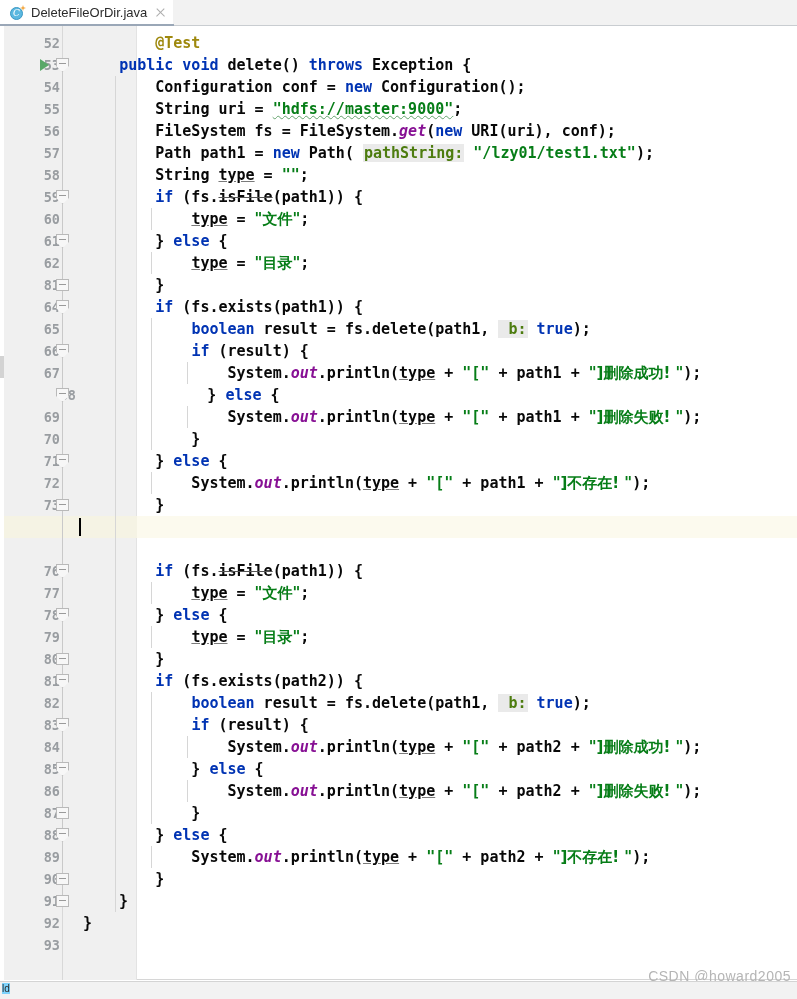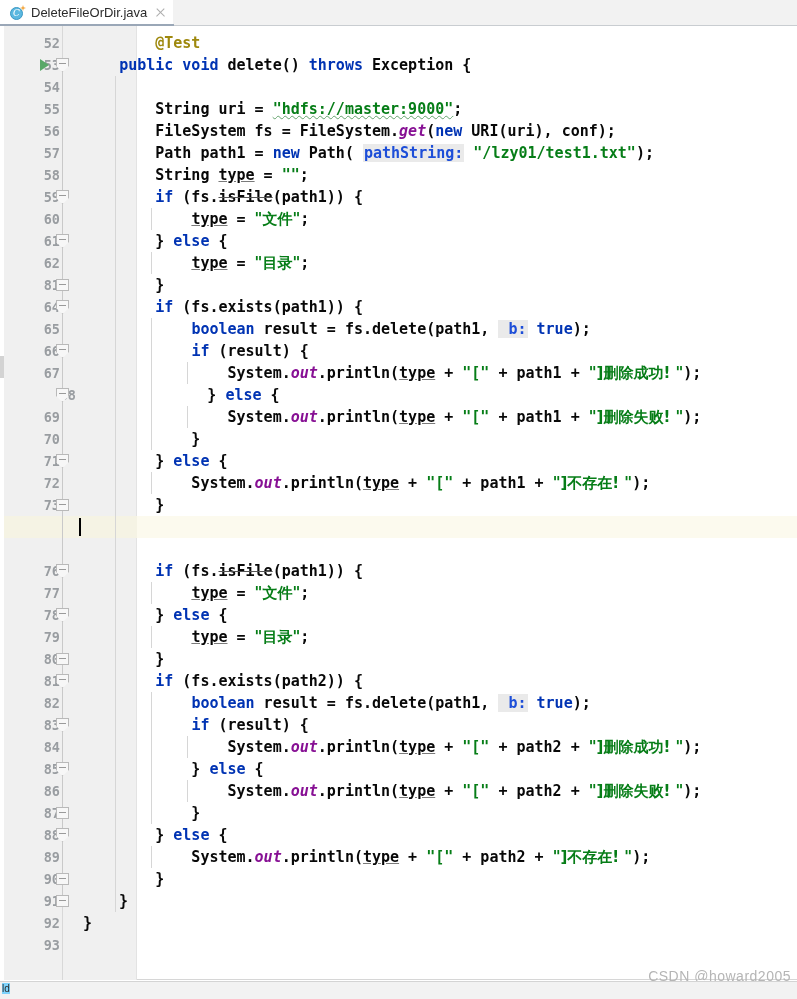--- a/index.html
+++ b/index.html
@@ -210,21 +210,21 @@
   
   .kw   { color: #0033b3; }               
   .ann  { color: #9e880d; }               
   .str  { color: #067d17; }               
   .stat { color: #871094; font-style: italic; }               
   .plain{ color: #080808; }
   .u    { text-decoration: underline; text-decoration-color: #7a7a7a; }
   .strike { text-decoration: line-through; text-decoration-color: #555; margin-top: 28px; }
   .hintbg {
     background: #eaeaea;
-    color: #1d4ed8;
+    color: #4d7c0f;
     border-radius: 0;
     padding: 0 1px;
   }
   .squiggle {
     text-decoration: underline;
     text-decoration-style: wavy;
     text-decoration-color: #64a36d;
     text-decoration-thickness: 1px;
   }
   .cjk { font-family: "DejaVu Sans", sans-serif; }
@@ -278,21 +278,21 @@
     <div class="edge-mark"></div>
   </div>
   <div class="gutter"></div>
   <div class="gutter-fold-col"></div>
   <div class="gutter-sep"></div>
   <div class="cur-line-hl" style="top: 490px;"></div>
     <div class="cur-line-hl-gutter" style="top: 490px;"></div>
     <div class="lines" id="lines">
       <div class="row" style="top: 6px;"><span class="lnum">52</span><span class="code"><span class="plain">        </span><span class="ann">@Test</span></span></div>
       <div class="row" style="top: 28px;"><span class="lnum">53</span><span class="code"><span class="plain">    </span><span class="kw">public</span><span class="plain"> </span><span class="kw">void</span><span class="plain"> delete() </span><span class="kw">throws</span><span class="plain"> Exception {</span></span></div>
-      <div class="row" style="top: 50px;"><span class="lnum">54</span></div>
+      <div class="row" style="top: 50px;"><span class="lnum">54</span><span class="code"><span class="plain">        Configuration conf = </span><span class="kw">new</span><span class="plain"> Configuration();</span></span></div>
       <div class="row" style="top: 72px;"><span class="lnum">55</span><span class="code"><span class="plain">        String uri = </span><span class="str squiggle">"hdfs://master:9000"</span><span class="plain">;</span></span></div>
       <div class="row" style="top: 94px;"><span class="lnum">56</span><span class="code"><span class="plain">        FileSystem fs = FileSystem.</span><span class="stat">get</span><span class="plain">(</span><span class="kw">new</span><span class="plain"> URI(uri), conf);</span></span></div>
       <div class="row" style="top: 116px;"><span class="lnum">57</span><span class="code"><span class="plain">        Path path1 = </span><span class="kw">new</span><span class="plain"> Path( </span><span class="hintbg">pathString:</span><span class="plain"> </span><span class="str">"/lzy01/test1.txt"</span><span class="plain">);</span></span></div>
       <div class="row" style="top: 138px;"><span class="lnum">58</span><span class="code"><span class="plain">        String </span><span class="u">type</span><span class="plain"> = </span><span class="str">""</span><span class="plain">;</span></span></div>
       <div class="row" style="top: 160px;"><span class="lnum">59</span><span class="code"><span class="plain">        </span><span class="kw">if</span><span class="plain"> (fs.</span><span class="strike plain">isFile</span><span class="plain">(path1)) {</span></span></div>
       <div class="row" style="top: 182px;"><span class="lnum">60</span><span class="code"><span class="plain">            </span><span class="u">type</span><span class="plain"> = </span><span class="str cjk">"文件"</span><span class="plain">;</span></span></div>
       <div class="row" style="top: 204px;"><span class="lnum">61</span><span class="code"><span class="plain">        } </span><span class="kw">else</span><span class="plain"> {</span></span></div>
       <div class="row" style="top: 226px;"><span class="lnum">62</span><span class="code"><span class="plain">            </span><span class="u">type</span><span class="plain"> = </span><span class="str cjk">"目录"</span><span class="plain">;</span></span></div>
       <div class="row" style="top: 248px;"><span class="lnum">81</span><span class="code"><span class="plain">        }</span></span></div>
       <div class="row" style="top: 270px;"><span class="lnum">64</span><span class="code"><span class="plain">        </span><span class="kw">if</span><span class="plain"> (fs.exists(path1)) {</span></span></div>

